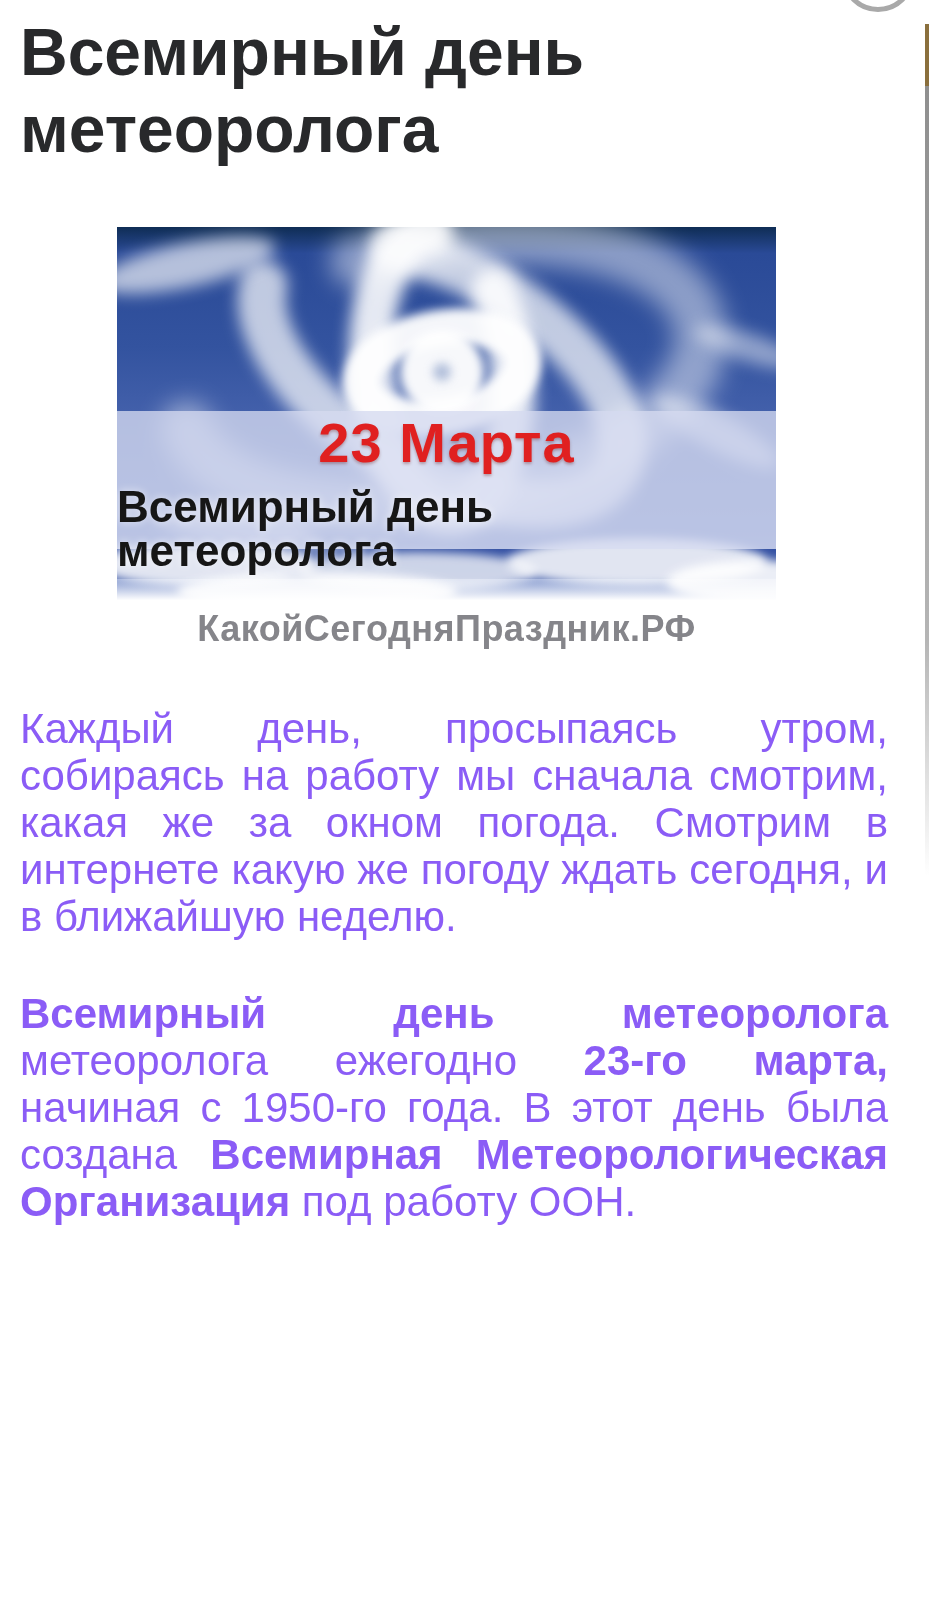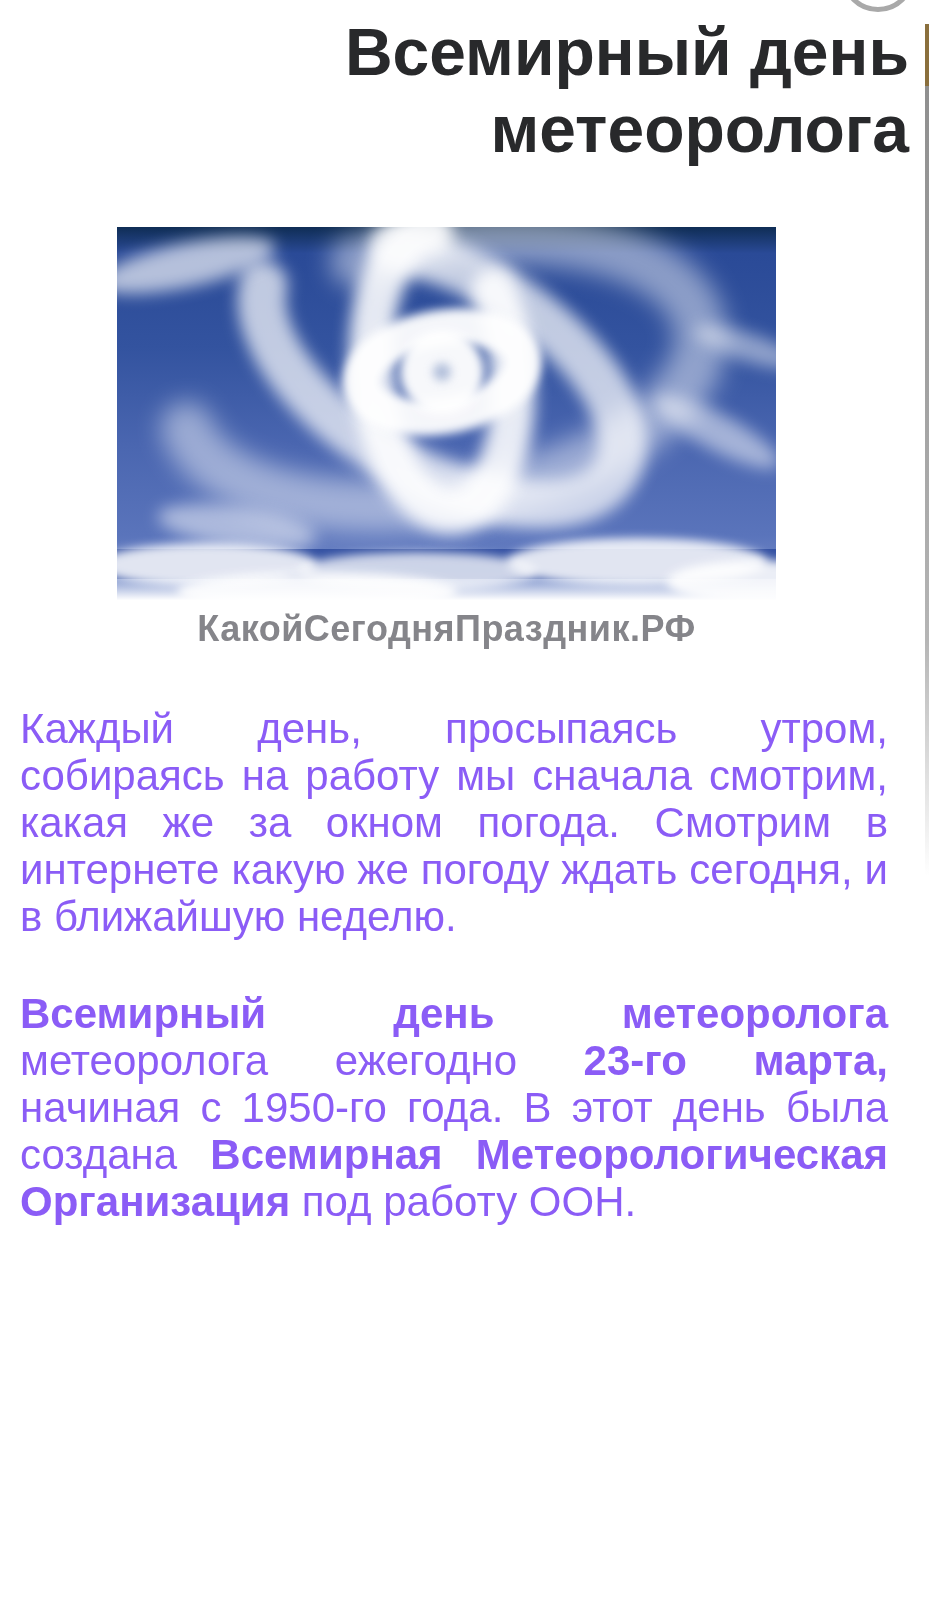--- a/index.html
+++ b/index.html
@@ -16,21 +16,21 @@
 
   
   .edge-olive{position:absolute;right:0;top:24px;width:4px;height:62px;background:#8a6f3d;}
   .edge-gray{
     position:absolute;right:0;top:86px;width:4px;height:790px;
     background:linear-gradient(#8f8f8f 0%,#a0a0a0 35%,#b5b5b5 70%,rgba(190,190,190,0) 100%);
   }
 
   
   h1.page-title{
-    margin:14px 20px 0;padding:0;text-align:right;
+    margin:14px 20px 0;padding:0;text-align:left;
     font-size:66px;line-height:1.16;font-weight:700;color:#28292b;
     letter-spacing:0px;
   }
   h1.page-title span{display:block;}
 
   
   .figure{margin:60px 0 0 117px;width:659px;}
   .hero{position:relative;width:659px;height:376px;overflow:hidden;background:#3b5cb4;}
   .hero svg{position:absolute;left:0;top:0;display:block;}
   .hero-band{
@@ -120,20 +120,24 @@
       <ellipse cx="120" cy="300" rx="80" ry="20" fill="#ffffff" opacity="0.5" filter="url(#b8)" transform="rotate(8 120 300)"></ellipse>
 
       <rect x="0" y="322" width="659" height="30" fill="#2d4a9e" opacity="0.85"></rect>
       <ellipse cx="90" cy="338" rx="110" ry="22" fill="#ffffff" opacity="0.85" filter="url(#b5)"></ellipse>
       <ellipse cx="300" cy="345" rx="120" ry="20" fill="#ffffff" opacity="0.75" filter="url(#b5)"></ellipse>
       <ellipse cx="520" cy="335" rx="130" ry="24" fill="#ffffff" opacity="0.85" filter="url(#b5)"></ellipse>
       <ellipse cx="640" cy="355" rx="90" ry="22" fill="#ffffff" opacity="0.9" filter="url(#b5)"></ellipse>
       <ellipse cx="200" cy="365" rx="140" ry="20" fill="#ffffff" opacity="0.9" filter="url(#b5)"></ellipse>
     </svg>
 
+    <div class="hero-band">
+      <div class="hero-date">23 Марта</div>
+      <div class="hero-caption">Всемирный день метеоролога</div>
+    </div>
     <div class="hero-fade"></div>
   </div>
 
   <div class="watermark">КакойСегодняПраздник.РФ</div>
 </div>
 
 <div class="article">
   <p><span>Каждый день, просыпаясь утром, собираясь на работу мы сначала смотрим, какая же за окном погода. Смотрим в интернете какую же погоду ждать сегодня, и в ближайшую неделю.</span></p>
   <p class="last"><span class="run-bold">Всемирный день метеоролога</span><span> метеоролога ежегодно </span><span class="run-bold">23-го марта,</span><span> начиная с 1950-го года. В этот день была создана </span><span class="run-bold">Всемирная Метеорологическая Организация</span><span> под работу ООН.</span></p>
 </div>

